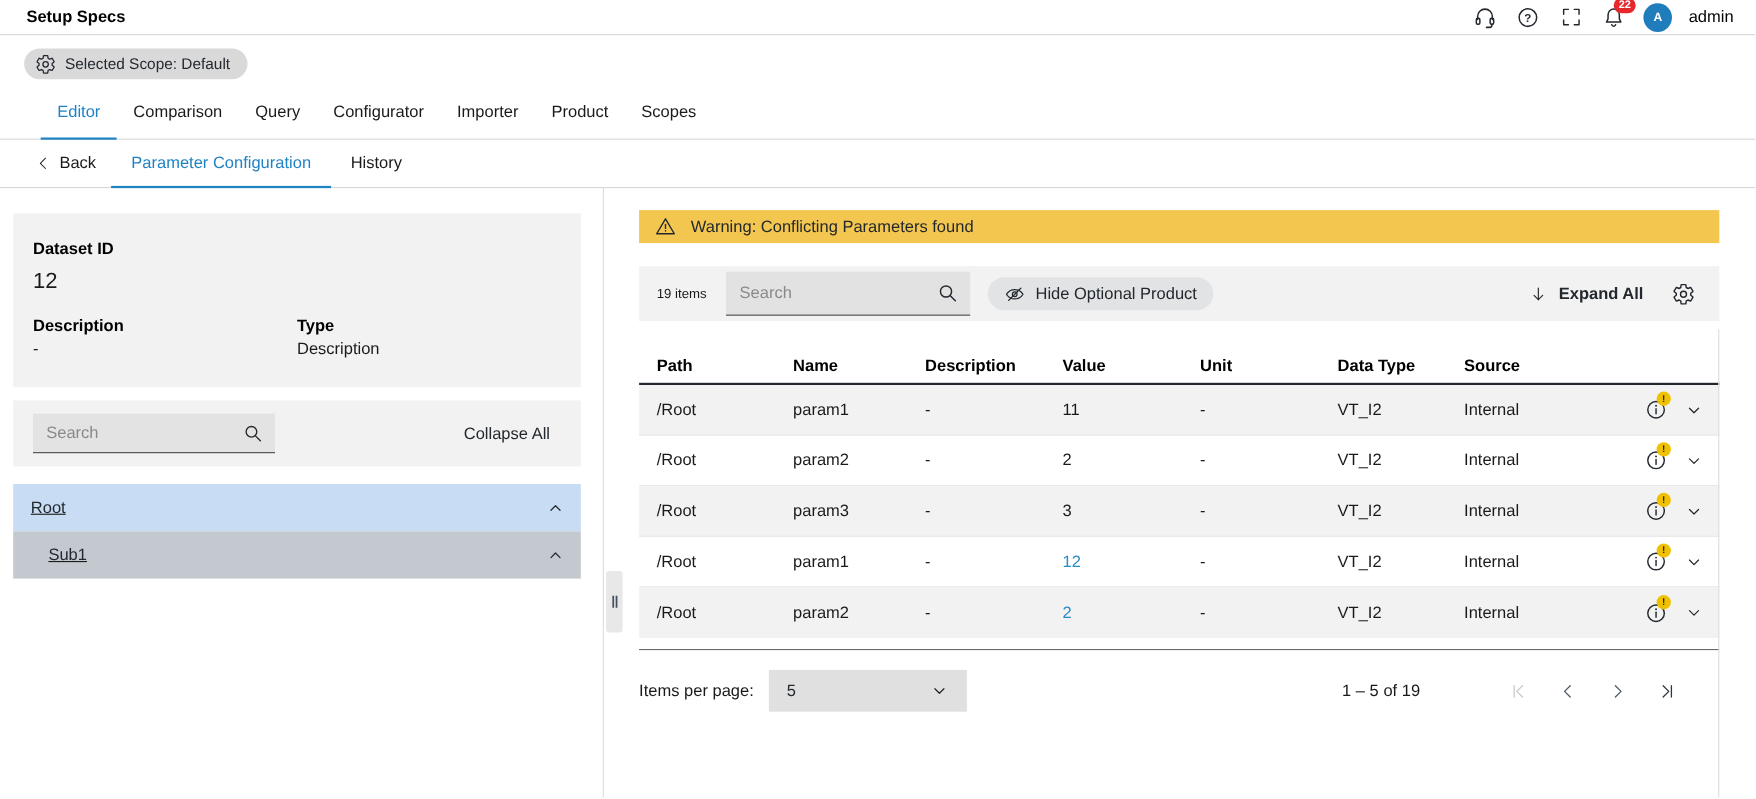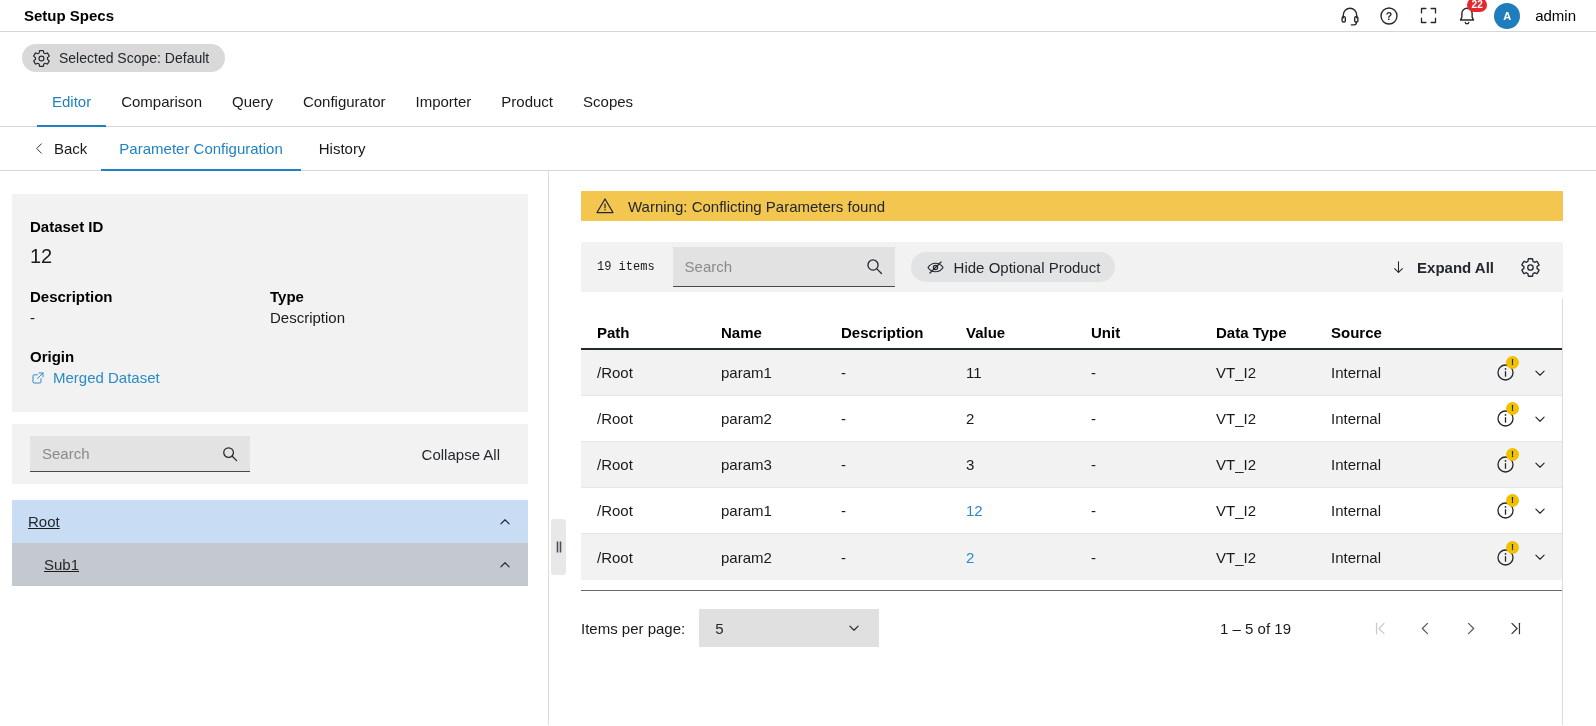--- a/index.html
+++ b/index.html
@@ -68,21 +68,21 @@
   .tree-row.sel-secondary { background:#c3c9cf; }
   .indent-1 { padding-left:32px; }
   .indent-2 { padding-left:48px; }
   .tree-trash { margin-right:42px; }
 
   
   .content { flex:1; padding:20px 33px 0 32px; }
   .warning-banner { height:30px; background:#f3c64f; display:flex; align-items:center; gap:13px; padding:0 14px; font-size:15px; color:#23282e; }
 
   .toolbar { margin-top:21px; height:50px; background:#f2f2f2; display:flex; align-items:center; padding:0 16px; }
-  .items-count { font-size:12px; color:#1a1a1a;font-family:Liberation Mono, monospace; }
+  .items-count { font-size:12px; color:#1a1a1a; }
   .toolbar .search-box { width:222px; height:40px; margin-left:18px; background:#e2e2e2; }
   .pill-btn { margin-left:16px; height:30px; border-radius:15px; background:#e2e3e4; display:flex; align-items:center; gap:9px; padding:0 15px; font-size:15px; color:#23282e; }
   .toolbar-spacer { flex:1; }
   .expand-all { display:flex; align-items:center; gap:10px; font-size:15px; color:#23282e;font-weight:bold; }
   .gear-btn { margin-left:26px; margin-right:6px; }
 
   
   .ptable { margin-top:24px; border-bottom:1px solid #696969; padding-bottom:10px; }
   .trow { display:grid; grid-template-columns:124px 120px 125px 125px 125px 115px 150px 1fr; align-items:center; padding:0 14px 0 16px; font-size:15px; }
   .thead { height:34px; font-weight:bold; color:#000; border-bottom:2px solid #23282e; }
@@ -195,33 +195,20 @@
         <div class="field-label">Dataset ID</div>
         <div class="dataset-id-value">12</div>
         <div class="field-grid">
           <div>
             <div class="field-label">Description</div>
             <div class="field-value">-</div>
           </div>
           <div>
             <div class="field-label">Type</div>
             <div class="field-value">Description</div>
-          </div>
-          <div>
-            <div class="field-label">Origin</div>
-            <a class="origin-link">
-              <span>
-                <svg class="ic" width="16" height="16" viewBox="0 0 24 24">
-                    <path d="M13.5 4.5H19.5v6"></path>
-                    <path d="M19.5 4.5l-8.2 8.2"></path>
-                    <path d="M16.5 13v4.8a1.7 1.7 0 0 1-1.7 1.7H6.2a1.7 1.7 0 0 1-1.7-1.7V8.9a1.7 1.7 0 0 1 1.7-1.7H11"></path>
-                  </svg>
-              </span>
-              <span>Merged Dataset</span>
-            </a>
           </div>
         </div>
       </section>
 
       <section class="search-panel">
         <div class="search-box">
           <input type="text" placeholder="Search" style="">
           <span>
             <svg class="ic" width="20" height="20" viewBox="0 0 24 24">
                 <circle cx="10.3" cy="10.3" r="5.8"></circle>

